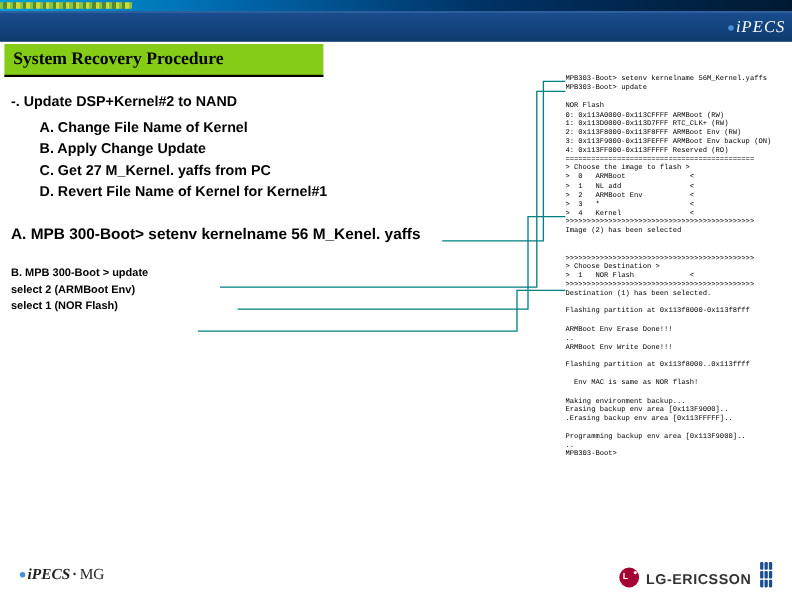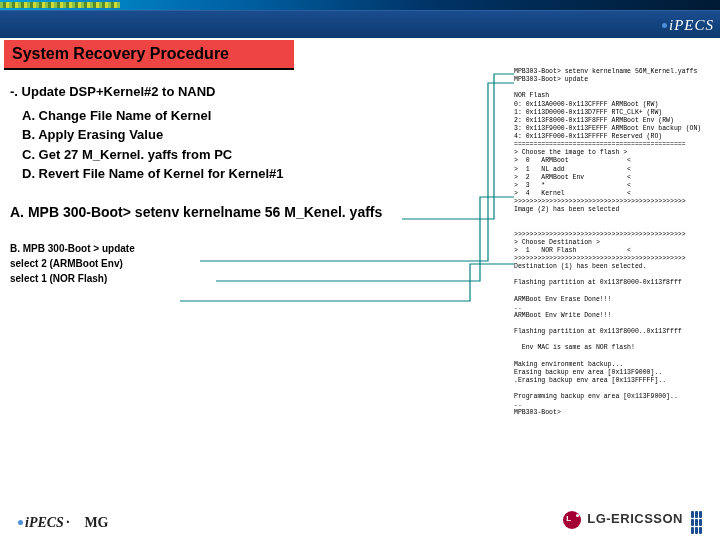--- a/index.html
+++ b/index.html
@@ -4,40 +4,40 @@
 <style>
   * { margin: 0; padding: 0; box-sizing: border-box; }
   body { width: 720px; height: 540px; font-family: Arial, sans-serif; background: #fff; position: relative; overflow: hidden; }
   
   .top-strip { height: 10px; background: linear-gradient(90deg, #00a0dc 0%, #0066aa 30%, #003366 60%, #001a33 100%); position: relative; }
   .top-strip::before { content: ""; position: absolute; left: 0; top: 2px; width: 120px; height: 6px; background: repeating-linear-gradient(90deg, #8bc34a 0 3px, #558b2f 3px 6px, #cddc39 6px 9px); }
   .blue-bar { height: 28px; background: linear-gradient(180deg, #1a4d8f 0%, #0d3a6e 100%); border-top: 1px solid #2a5fa0; position: relative; }
   .logo-top { position: absolute; right: 6px; top: 6px; color: #fff; font-family: Georgia, serif; font-style: italic; font-size: 15px; letter-spacing: 1px; display: flex; align-items: center; gap: 2px; }
   .logo-top .dot { width: 5px; height: 5px; background: #4a90d9; border-radius: 50%; }
   
-  .title-bar { height: 30px; background: #ef4444; border-bottom: 2px solid #000; display: flex; align-items: center; padding: 0 8px; margin: 2px 8px 0 4px; width: 290px; }
+  .title-bar { height: 30px; background: #84cc16; border-bottom: 2px solid #000; display: flex; align-items: center; padding: 0 8px; margin: 2px 8px 0 4px; width: 290px; font-family: Liberation Serif, serif; }
   .title-bar span { font-weight: bold; font-size: 16px; }
   
   .main { position: relative; padding: 12px 16px 0 10px; }
   .left-col { width: 410px; font-size: 13px; line-height: 1.5; }
   .step-head { font-weight: bold; margin-bottom: 4px; }
-  .sub { margin-left: 12px; font-weight: bold; }
+  .sub { margin-left: 26px; font-weight: bold; }
   .block2 { margin-top: 18px; font-weight: bold; font-size: 14px; }
   .block3 { margin-top: 18px; font-weight: bold; font-size: 10px; }
   .block3 .sel { }
   
   .terminal { position: absolute; right: 4px; top: 68px; width: 202px; font-family: "Courier New", monospace; font-size: 6.5px; line-height: 1.25; color: #000; white-space: pre; }
   
   svg.connectors { position: absolute; left: 0; top: 0; width: 720px; height: 540px; pointer-events: none; }
   
   .footer { position: absolute; bottom: 6px; left: 0; width: 720px; display: flex; justify-content: space-between; align-items: center; padding: 0 18px; }
   .footer-left { font-family: Georgia, serif; font-style: italic; font-weight: bold; font-size: 14px; display: flex; align-items: center; gap: 2px; color: #222; }
   .footer-left .dot { width: 5px; height: 5px; background: #4a90d9; border-radius: 50%; }
-  .footer-left .mg { font-style: normal; font-weight: bold; margin-left: 13px; }
-  .footer-right { display: flex; align-items: flex-start; gap: 6px; }
+  .footer-left .mg { font-style: normal; font-weight: normal; margin-left: 1px; }
+  .footer-right { display: flex; align-items: flex-end; gap: 6px; }
   .lg-erics { font-weight: bold; font-size: 13px; color: #333; letter-spacing: 0.5px; }
   .lg-circle { width: 18px; height: 18px; border-radius: 50%; background: #a50034; position: relative; }
   .lg-circle::before { content: "L"; color: #fff; font-size: 8px; position: absolute; left: 3px; top: 3px; font-weight: bold; }
   .lg-circle::after { content: ""; position: absolute; width: 3px; height: 3px; background: #fff; border-radius: 50%; right: 2px; top: 3px; }
   .econ { display: flex; flex-direction: column; gap: 1px; margin-left: 2px; }
   .econ i { width: 3px; height: 7px; background: #1a4d8f; display: block; border-radius: 1px; }
   .econ-row { display: flex; gap: 1px; }
 </style>
 </head>
 <body>
@@ -51,21 +51,21 @@
 </div>
 
 <div class="title-bar">
   <span>System Recovery Procedure</span>
 </div>
 
 <div class="main">
   <div class="left-col">
     <div class="step-head">-. Update DSP+Kernel#2 to NAND</div>
     <div class="sub">A. Change File Name of Kernel</div>
-    <div class="sub">B. Apply Erasing Value</div>
+    <div class="sub">B. Apply Change Update</div>
     <div class="sub">C. Get 27 M_Kernel. yaffs from PC</div>
     <div class="sub">D. Revert File Name of Kernel for Kernel#1</div>
 
     <div class="block2">A. MPB 300-Boot&gt; setenv kernelname 56 M_Kenel. yaffs</div>
 
     <div class="block3">
       <div>B. MPB 300-Boot &gt; update</div>
       <div class="sel">select 2 (ARMBoot Env)</div>
       <div class="sel">select 1 (NOR Flash)</div>
     </div>

